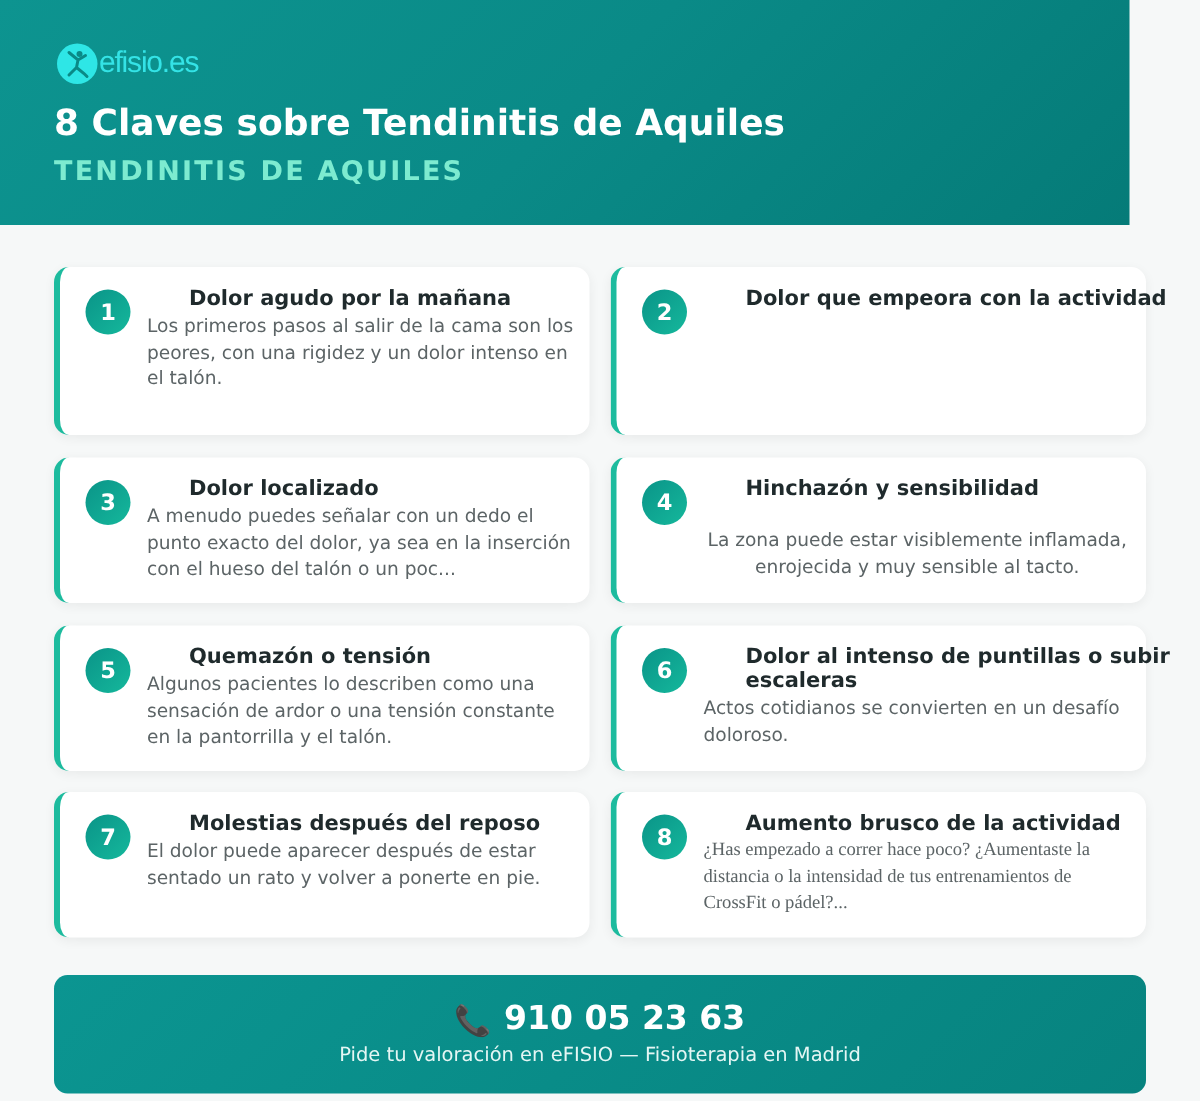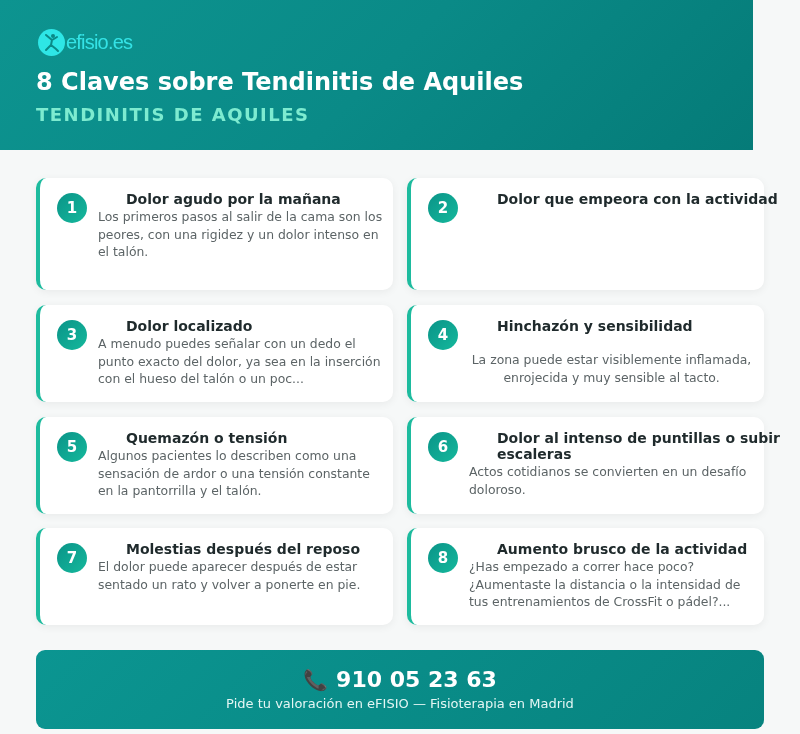--- a/index.html
+++ b/index.html
@@ -128,21 +128,21 @@
   </div>
 
   <div class="card" style="left:0; top:350px; height:97px;">
     <div class="badge">7</div>
     <div class="card-title">Molestias después del reposo</div>
     <div class="card-desc" style="top:30px;">El dolor puede aparecer después de estar sentado un rato y volver a ponerte en pie.</div>
   </div>
   <div class="card" style="left:371px; top:350px; height:97px;">
     <div class="badge">8</div>
     <div class="card-title">Aumento brusco de la actividad</div>
-    <div class="card-desc" style="top:30px;">¿Has empezado a correr hace poco? ¿Aumentaste la distancia o la intensidad de tus entrenamientos de CrossFit o pádel?...</div>
+    <div class="card-desc" style="top:30px;font-family:Liberation Serif, serif;">¿Has empezado a correr hace poco? ¿Aumentaste la distancia o la intensidad de tus entrenamientos de CrossFit o pádel?...</div>
   </div>
 </div>
 
 <div class="cta">
   <div class="cta-phone">
     <span style="font-size:20px;">📞</span>
     <span>910 05 23 63</span>
   </div>
   <div class="cta-sub">Pide tu valoración en eFISIO — Fisioterapia en Madrid</div>
 </div>

